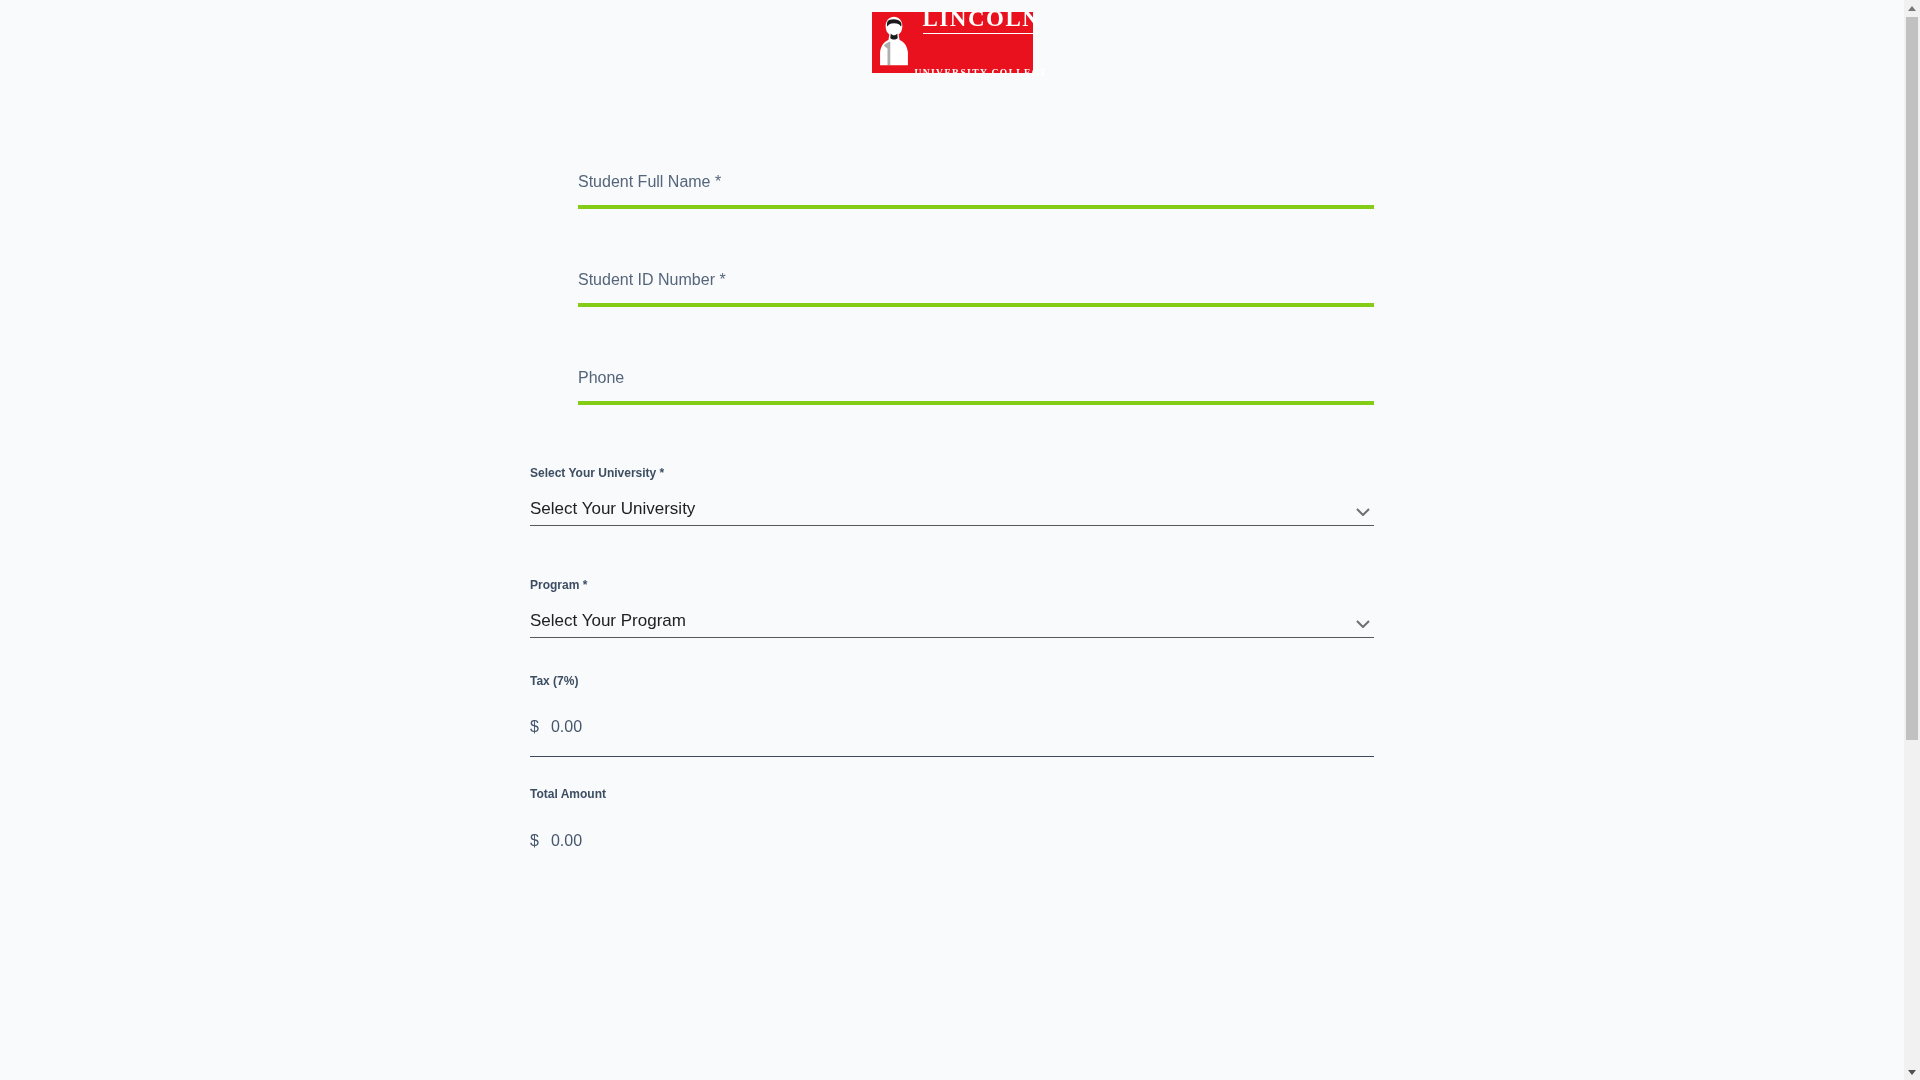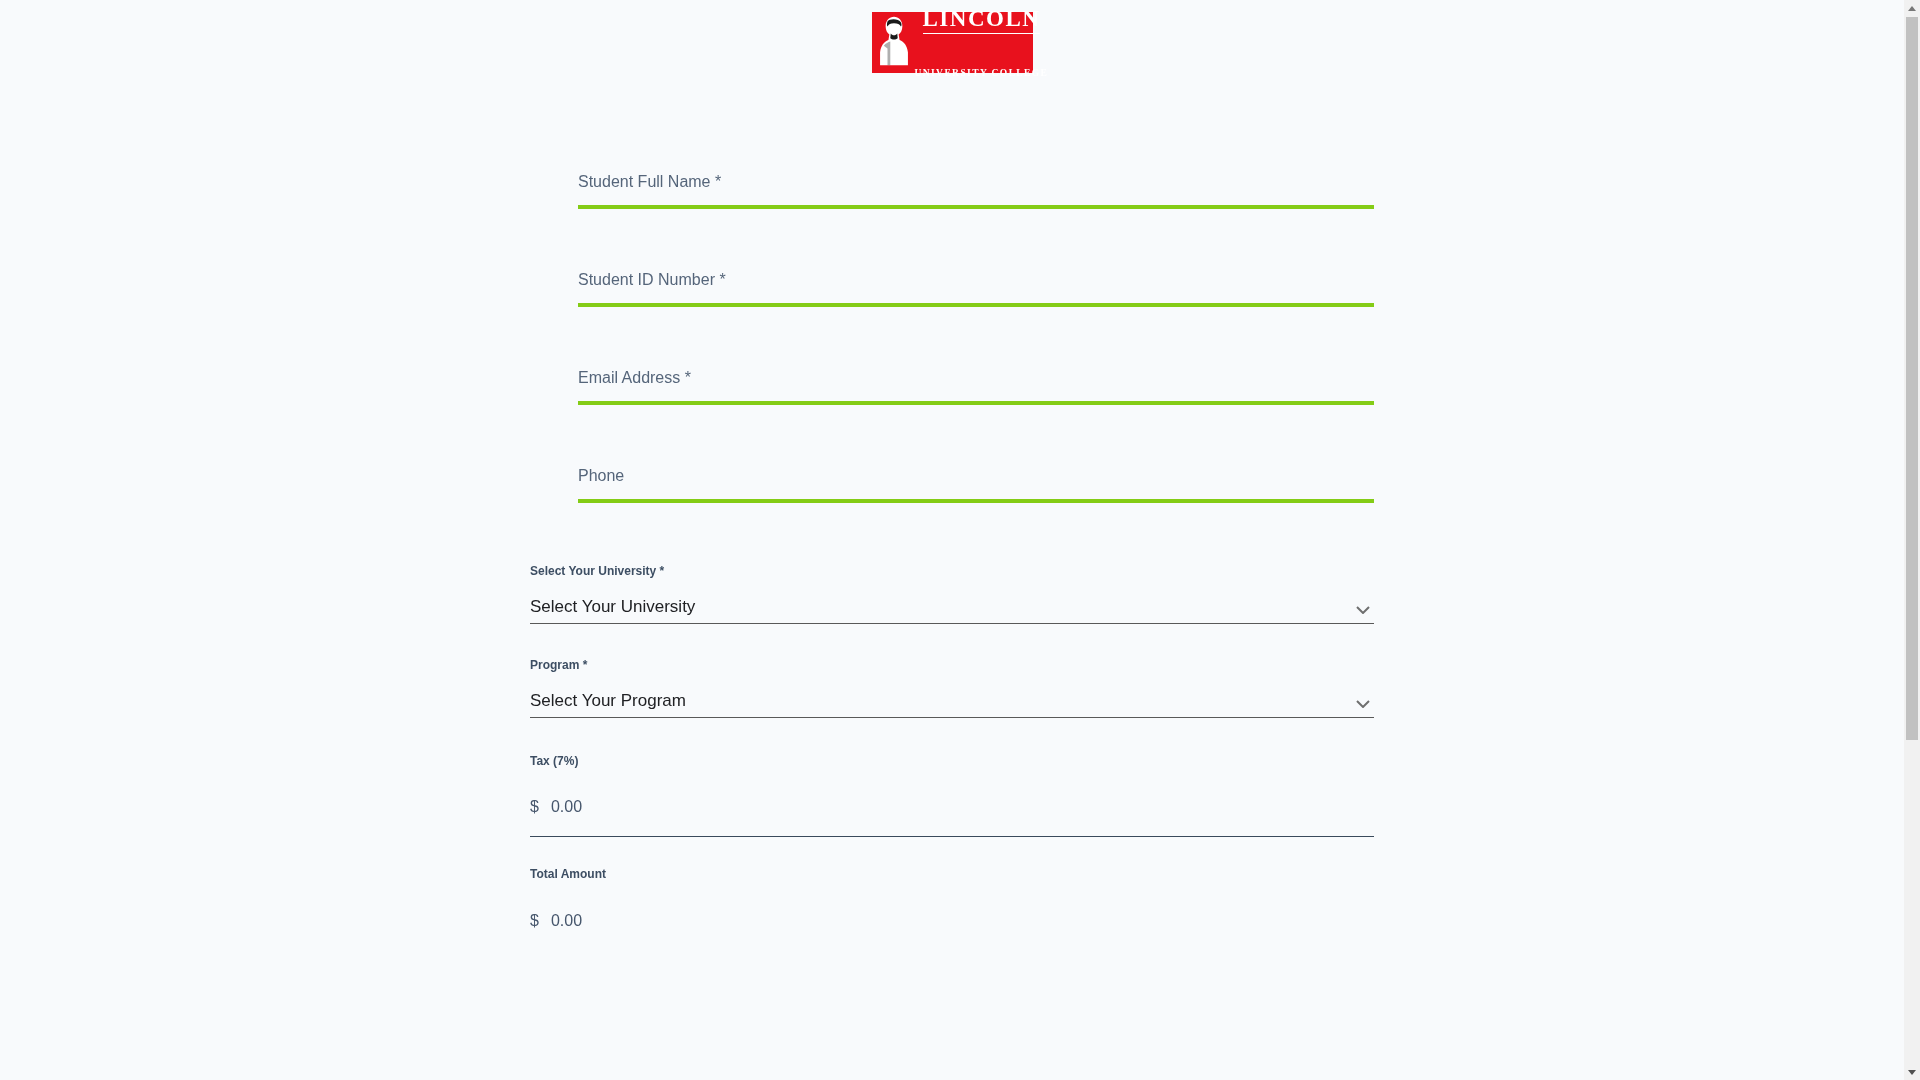--- a/index.html
+++ b/index.html
@@ -46,21 +46,21 @@
     color:#55657a; pointer-events:none;
   }
   .tf-input {
     position:absolute; inset:0; width:100%; height:100%;
     background:transparent; border:none; outline:none;
     font-size:16px; color:#1f1f1f; font-family:"Liberation Sans", sans-serif;
   }
 
   .select-field { position:relative; height:60px; border-bottom:1px solid #595959; cursor:pointer; }
   .select-field.first { margin-top:46px; }
-  .select-field + .select-field { margin-top:34px; }
+  .select-field + .select-field { margin-top:52px; }
   .shrunk-label {
     position:absolute; top:0; left:0; font-size:12px; line-height:15px;
     font-weight:700; color:#3d4e63;
   }
   .select-value { position:absolute; top:33px; left:0; font-size:17px; line-height:20px; color:#202124; }
   .chevron { position:absolute; right:4px; top:36px; }
 
   .payment-field { position:relative; height:35px; border-bottom:1px solid #e1e5ea; margin-top:62px; }
   .payment-label {
     position:absolute; top:0; left:0; font-size:16px; line-height:20px;
@@ -121,24 +121,20 @@
     <div class="tf">
       <span class="tf-label">Student Full Name *</span>
       <input class="tf-input" type="text" style="">
     </div>
 
     <div class="tf">
       <span class="tf-label">Student ID Number *</span>
       <input class="tf-input" type="text" style="">
     </div>
 
-    <div class="tf">
-      <span class="tf-label">Email Address *</span>
-      <input class="tf-input" type="text" style="">
-    </div>
 
     <div class="tf">
       <span class="tf-label">Phone</span>
       <input class="tf-input" type="text" style="">
     </div>
 
     <div class="select-field first">
       <span class="shrunk-label">Select Your University *</span>
       <span class="select-value">Select Your University</span>
       <span class="chevron">

